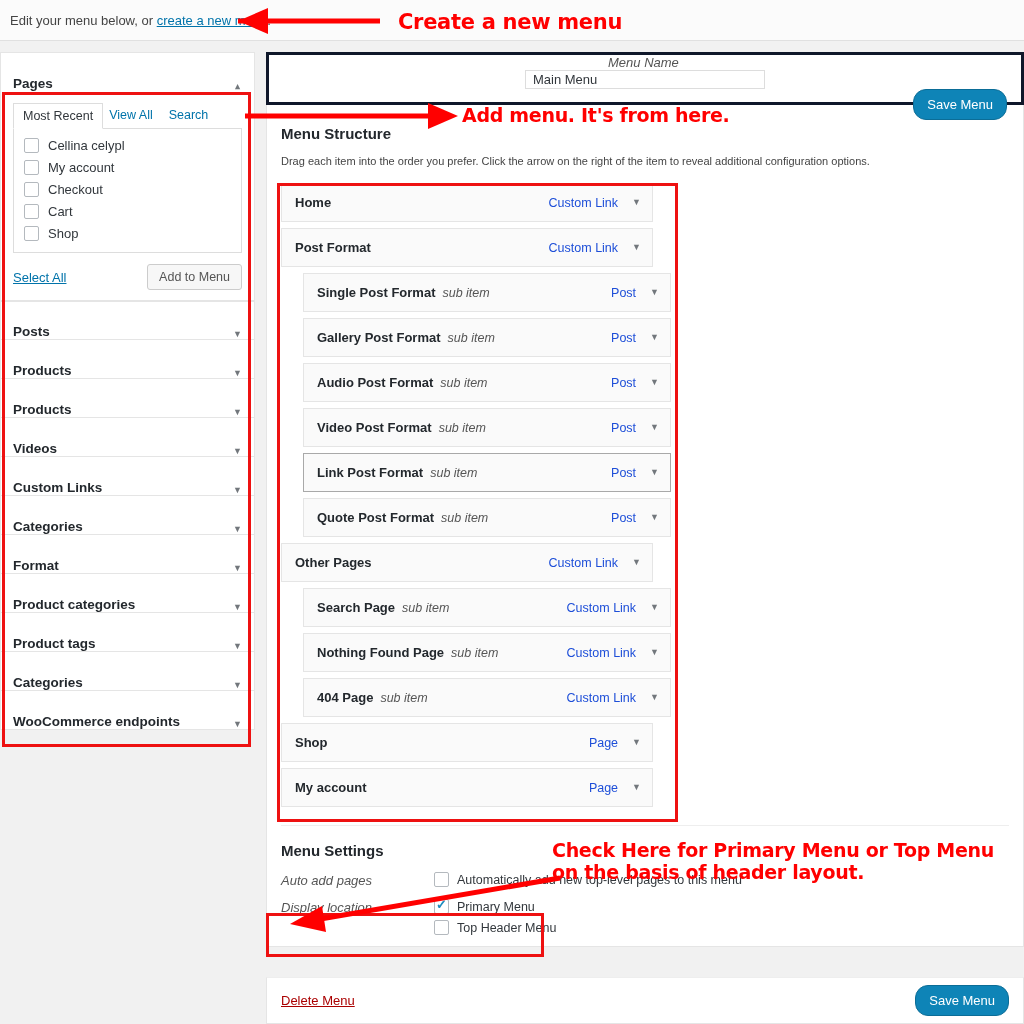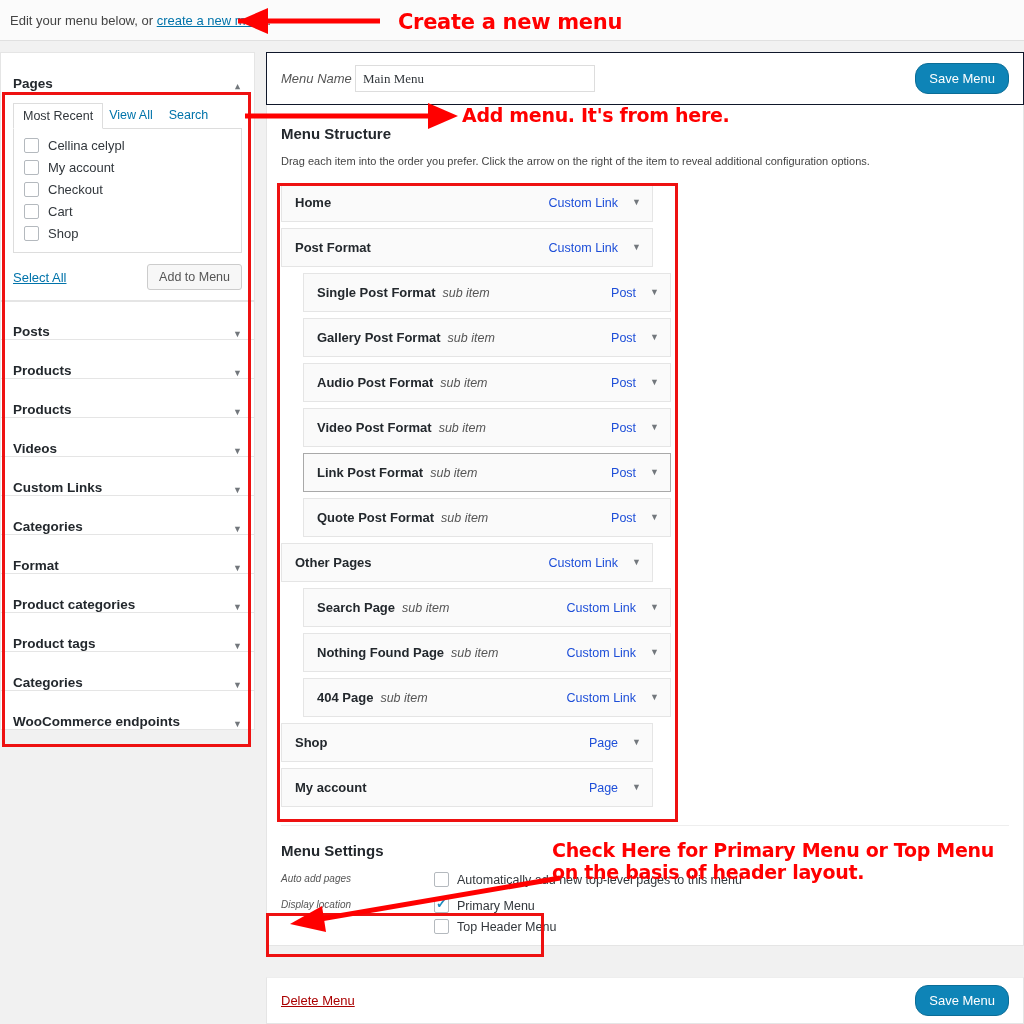--- a/index.html
+++ b/index.html
@@ -73,29 +73,29 @@
   #redbox-left {
     position:absolute; left:2px; top:92px; width:249px; height:655px;
     border:3px solid #ee1111; pointer-events:none;
   }
 
   
   #rightcol {
     position:absolute; left:266px; top:52px; width:758px;
   }
   #namebar {
-    background:#fff; border:1px solid #0f172a; height:53px;
-    display:flex; align-items:center; padding:0 14px;
+    background:#fff; border:3px solid #0f172a; height:53px;
+    display:flex; align-items:center; padding:0 14px;flex-direction:column;
   }
   .name-label {
     font-style:italic; color:#555; font-size:13px; width:74px; flex:0 0 auto;
   }
   #menu-name-input {
-    width:240px; height:27px; border:1px solid #ddd; background:#fff;
-    padding:2px 7px; font-family:Liberation Serif, serif; font-size:13px; color:#32373c;
+    width:240px; height:19px; border:1px solid #ddd; background:#fff;
+    padding:8px 7px; font-family:Liberation Sans, sans-serif; font-size:13px; color:#32373c;
   }
   .btn-primary {
     background:#0e84b7; border:1px solid #0b6d97; color:#fff;
     border-radius:13px; padding:7px 13px; font-size:13px; cursor:pointer;
     margin-left:auto;
   }
 
   #structure-wrap {
     background:#fff; border:1px solid #e5e5e5; border-top:none;
     padding:14px 14px 0 14px; min-height:773px;
@@ -120,21 +120,21 @@
   
   #redbox-structure {
     position:absolute; left:277px; top:183px; width:401px; height:639px;
     border:3px solid #ee1111; pointer-events:none;
   }
 
   
   #settings { margin-top:18px; border-top:1px solid #eee; padding-top:16px; }
   #settings-title { font-size:15px; font-weight:bold; color:#23282d; margin-bottom:13px; }
   .setrow { display:flex; align-items:flex-start; margin-bottom:11px; }
-  .set-label { font-style:italic; color:#555; font-size:10px; width:153px; flex:0 0 auto; padding-top:1px; }
+  .set-label { font-style:italic; color:#555; font-size:13px; width:153px; flex:0 0 auto; padding-top:1px; }
   .set-opt { display:flex; align-items:center; font-size:12.5px; color:#32373c; margin-bottom:6px; }
   .set-opt:last-child { margin-bottom:0; }
   .set-opt .cb { margin-right:8px; }
 
   #redbox-display {
     position:absolute; left:266px; top:913px; width:278px; height:44px;
     border:3px solid #ee1111; pointer-events:none;
   }
 
   #footerbar {

